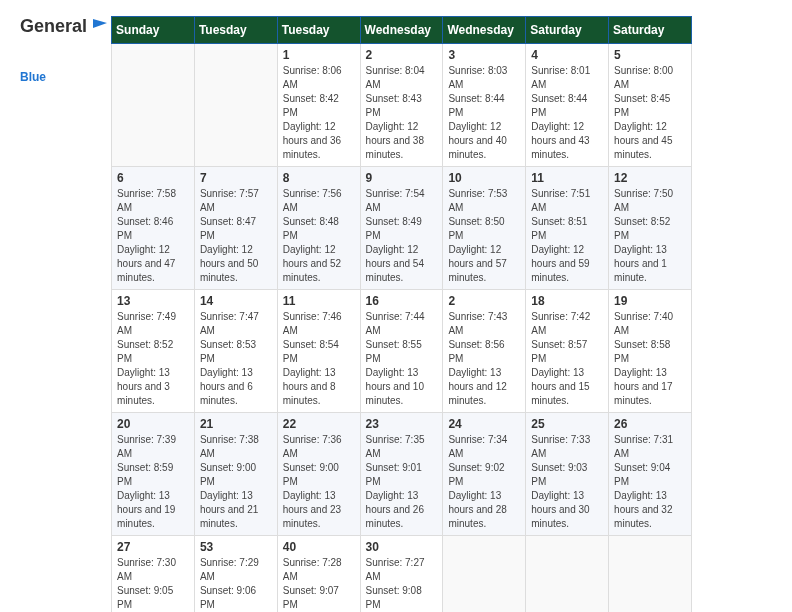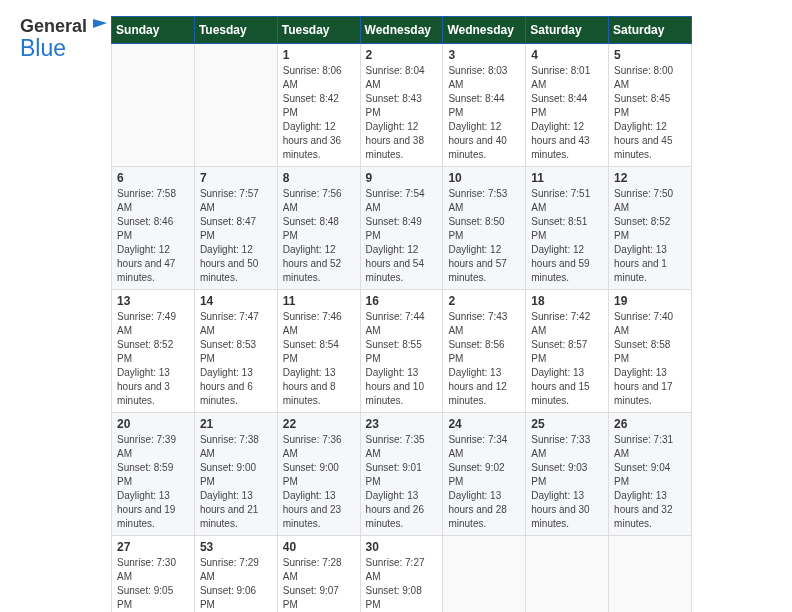--- a/index.html
+++ b/index.html
@@ -90,21 +90,21 @@
 <div class="page">
   <div class="header">
     <div class="logo">
       <div>
         <div style="display:flex;align-items:center;">
           <span class="logo-general" style="font-size:18px;font-weight:bold;color:#333;">General</span>
           <svg width="22" height="22" viewBox="0 0 22 22" style="margin-left:2px;margin-top:-2px;">
             <polygon points="4,4 18,8 4,13" fill="#2176d2"></polygon>
           </svg>
         </div>
-        <div style="font-size:23px;font-weight:normal;color:#2176d2;line-height:1;">Blue</div>
+        <div style="font-size:12px;font-weight:bold;color:#2176d2;line-height:1;margin-top:34px;">Blue</div>
       </div>
     </div>
     <div class="title-block">
       <div class="month-title"></div>
       <div class="location-title"></div>
     </div>
   </div>
 
   <table class="calendar">
     <thead>

